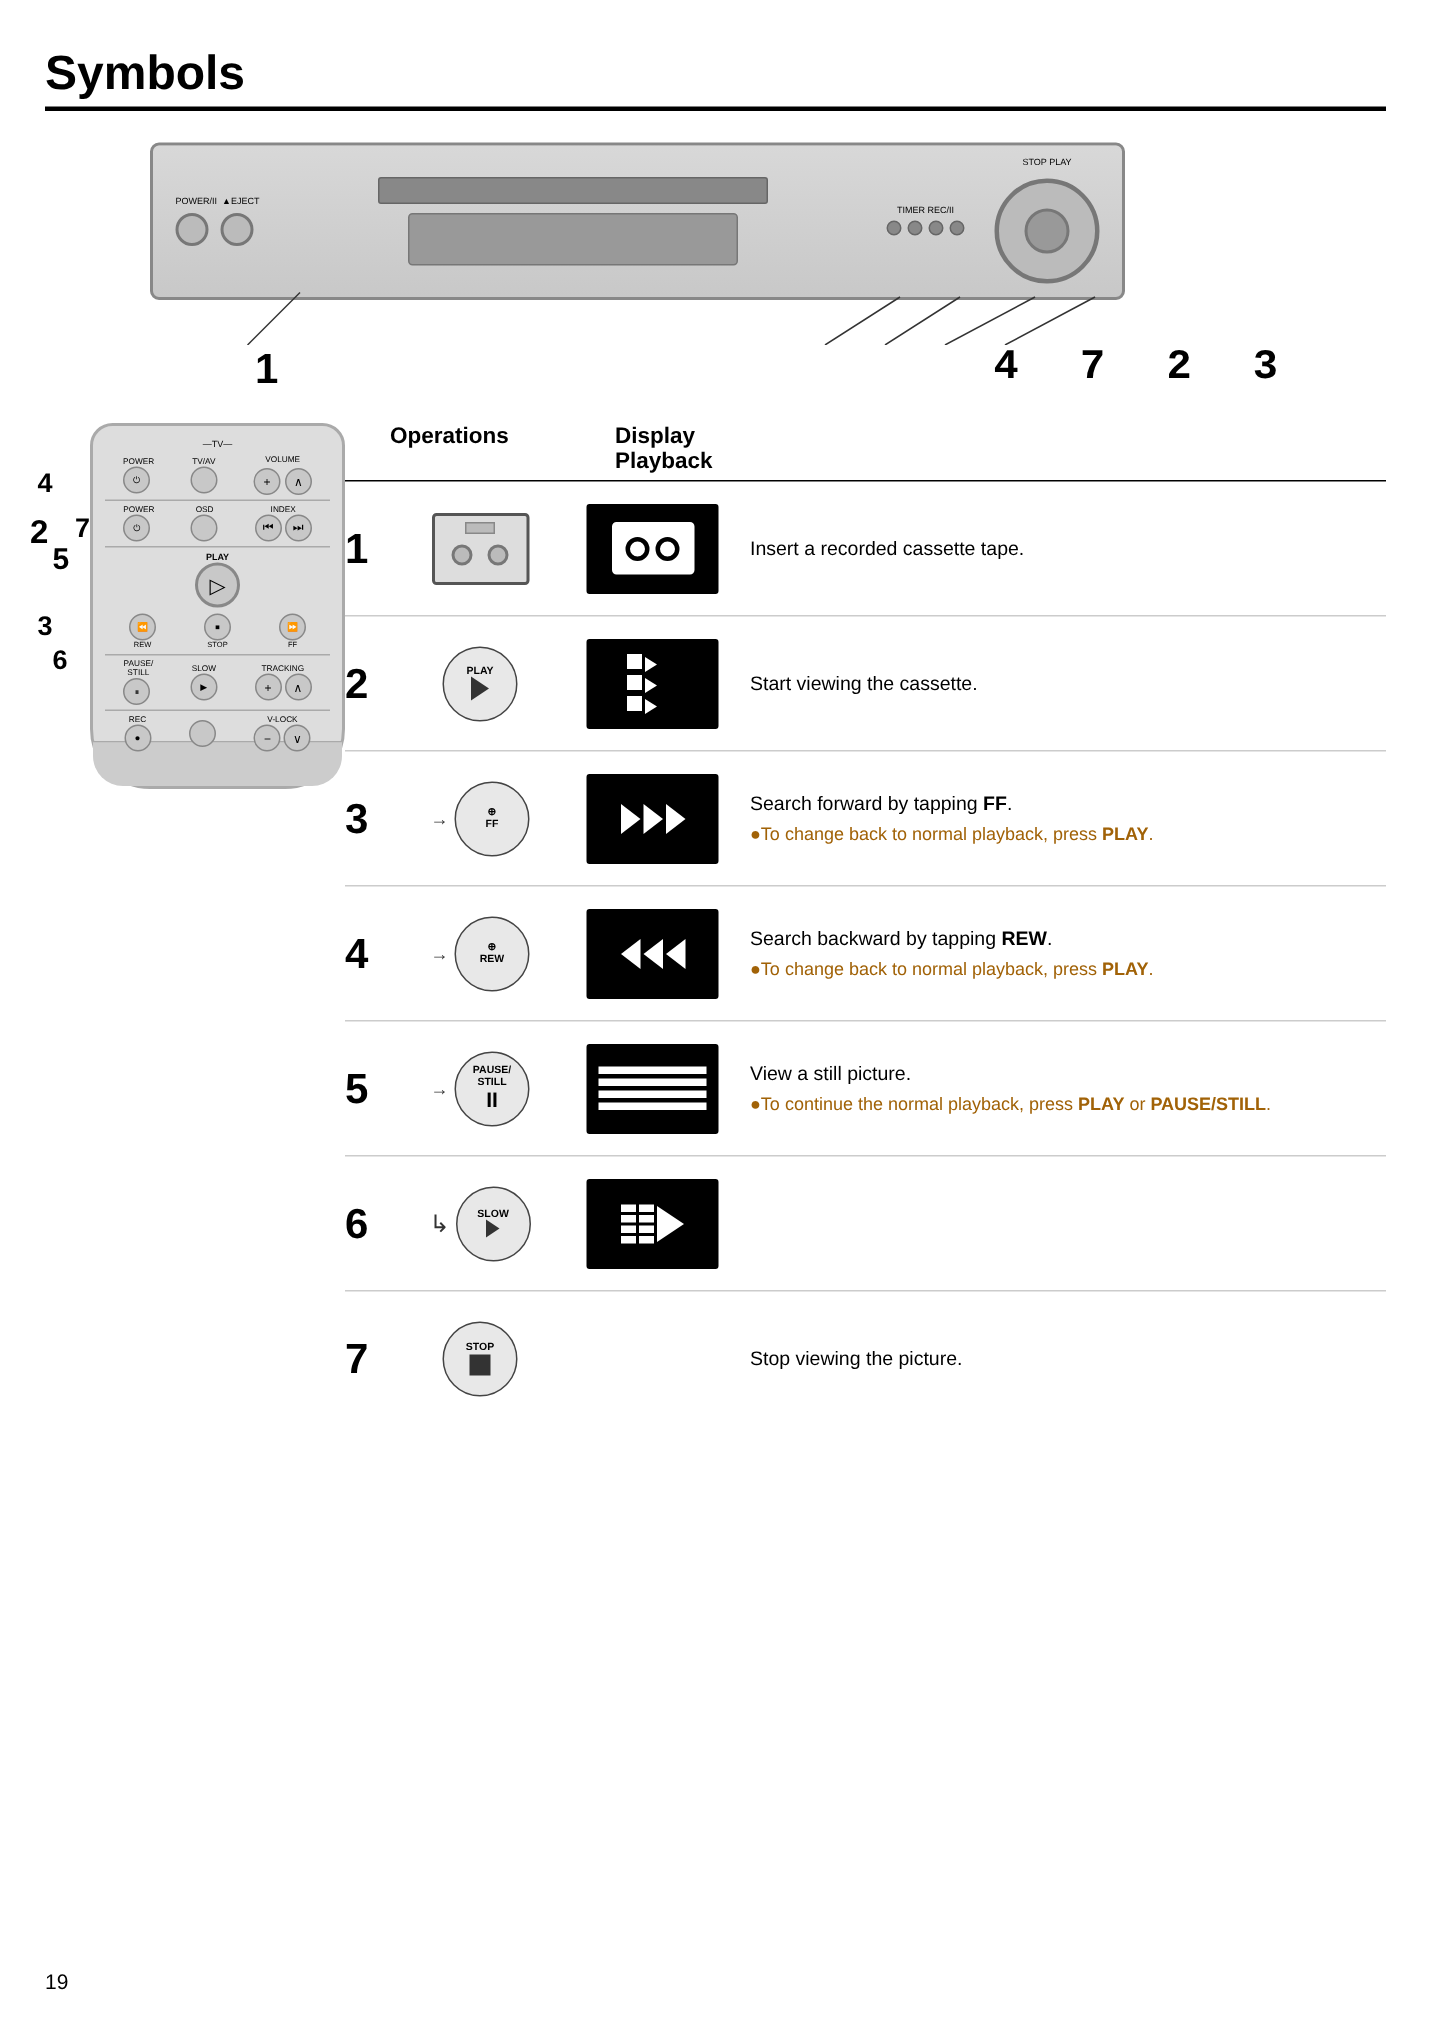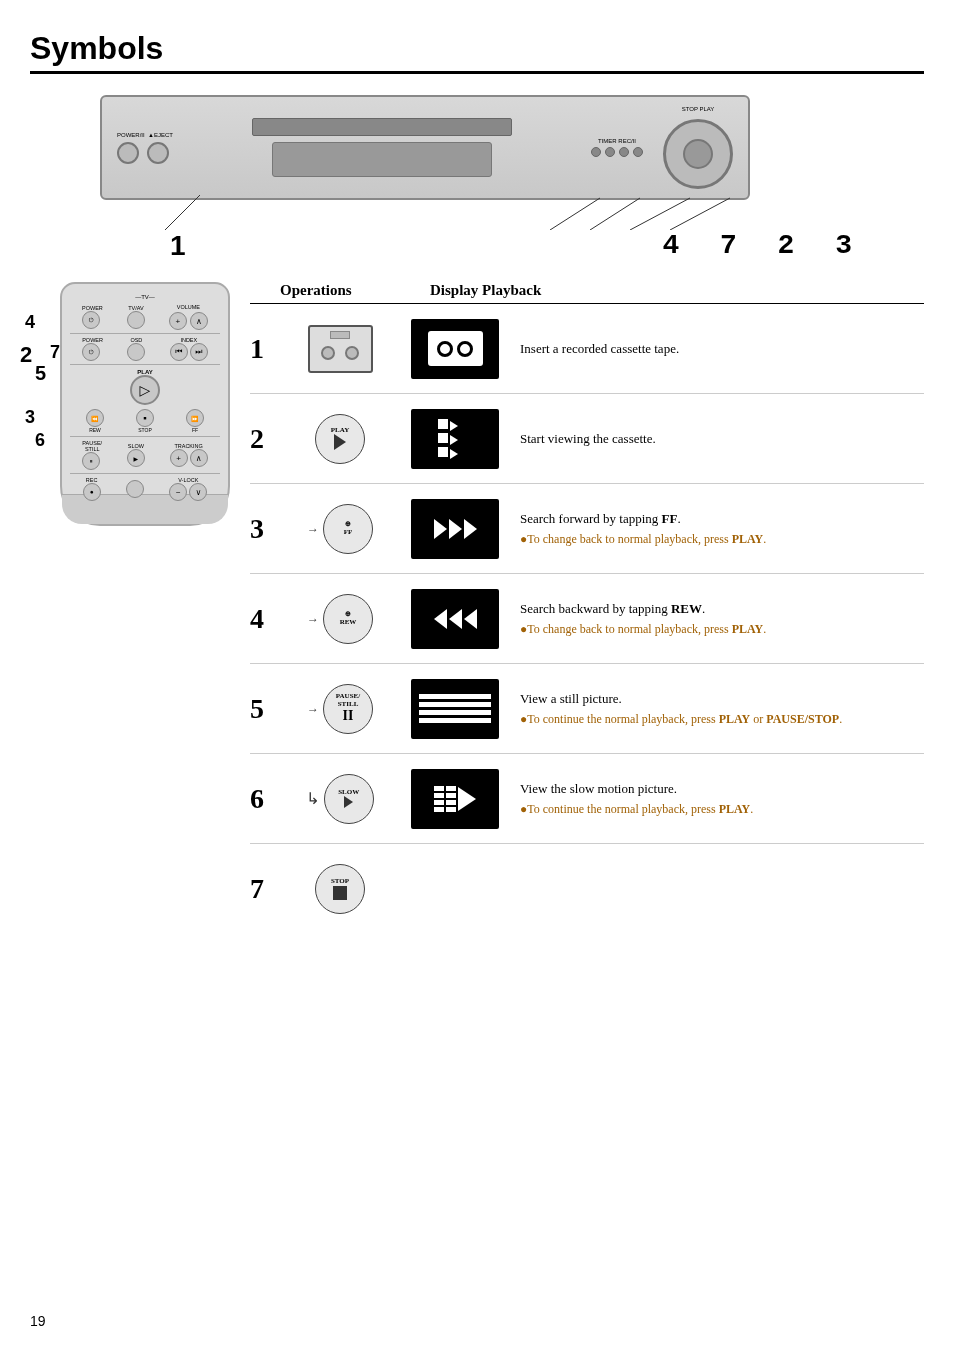--- a/index.html
+++ b/index.html
@@ -60,22 +60,20 @@
     
     .remote-container {
       width: 200px;
       flex-shrink: 0;
       position: relative;
     }
 
     
     .steps-section {
       flex: 1;
-      margin-left: 20px;
-      font-family: Liberation Serif, serif;
     }
 
     .steps-header {
       display: flex;
       gap: 0;
       border-bottom: 1px solid #000;
       margin-bottom: 0;
       padding-bottom: 4px;
     }
 
@@ -672,21 +670,21 @@
           <div style="display:flex;flex-direction:column;gap:3px;padding:5px;">
             <div style="width:72px;height:5px;background:#fff;"></div>
             <div style="width:72px;height:5px;background:#fff;"></div>
             <div style="width:72px;height:5px;background:#fff;"></div>
             <div style="width:72px;height:5px;background:#fff;"></div>
           </div>
         </div>
       </div>
       <div class="step-description">
         View a still picture.<br>
-        <span class="bullet">●To continue the normal playback, press <strong>PLAY</strong> or <strong>PAUSE/STOP</strong>.</span>
+        <span class="bullet">●To continue the normal playback, press <strong>PLAY</strong> or <strong>PAUSE/STILL</strong>.</span>
       </div>
     </div>
 
     <div class="step-row">
       <div class="step-number">6</div>
       <div class="step-operation">
         <div class="op-with-arrow">
           <span class="op-arrow" style="font-size:16px;">↳</span>
           <div class="btn-circle">
             <div class="btn-label">SLOW</div>
@@ -707,38 +705,37 @@
             <div style="display:flex;flex-direction:column;gap:2px;">
               <div style="width:10px;height:5px;background:#fff;"></div>
               <div style="width:10px;height:5px;background:#fff;"></div>
               <div style="width:10px;height:5px;background:#fff;"></div>
               <div style="width:10px;height:5px;background:#fff;"></div>
             </div>
             <div style="width:0;height:0;border-top:12px solid transparent;border-bottom:12px solid transparent;border-left:18px solid #fff;"></div>
           </div>
         </div>
       </div>
-      <div class="step-description">
-        View the slow motion picture.<br>
-        <span class="bullet">●To continue the normal playback, press <strong>PLAY</strong>.</span>
-      </div>
     </div>
 
     <div class="step-row" style="border-bottom:none;">
       <div class="step-number">7</div>
       <div class="step-operation">
         <div class="op-with-arrow">
           <div class="btn-circle">
             <div class="btn-label">STOP</div>
             <div style="width:14px;height:14px;background:#333;"></div>
           </div>
         </div>
       </div>
       <div class="step-display">
         <div style="width:110px;"></div>
       </div>
+      <div class="step-description">
+        <span>Stop viewing the picture.</span>
+      </div>
     </div>
 
   </div>
 
 </div>
 
 <div class="page-number">19</div>
 
 </body></html>

